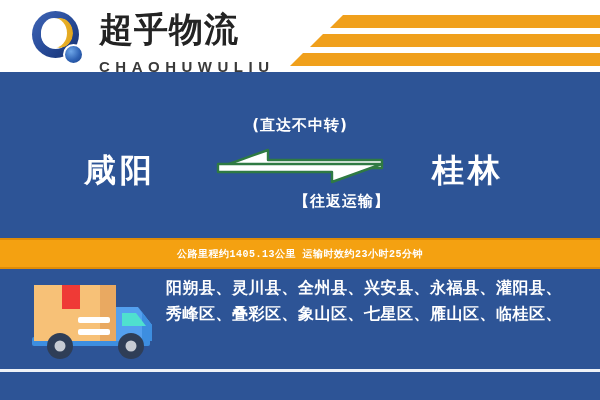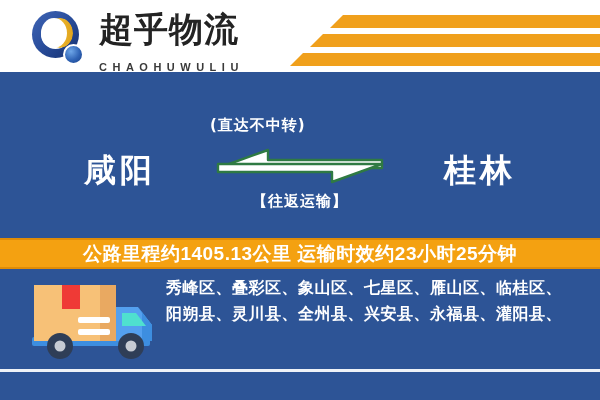--- a/index.html
+++ b/index.html
@@ -21,54 +21,54 @@
     background:linear-gradient(90deg,#f7c53b 0%,#e0a41d 100%);
     clip-path:ellipse(50% 50% at 50% 50%);}
   #logo-crescent-cut{position:absolute;left:9px;top:7px;width:26px;height:30px;border-radius:50%;background:#ffffff;}
   #logo-dot{position:absolute;left:31px;top:33px;width:17px;height:17px;border-radius:50%;
     background:radial-gradient(circle at 35% 32%,#6ea6e8 0%,#2f63b5 55%,#173f86 100%);
     border:2px solid #ffffff;}
 
   #logo-text{position:absolute;left:99px;top:9px;width:170px;}
   #logo-cn{font-family:"DejaVu Sans","Liberation Sans",sans-serif;font-size:34px;font-weight:bold;
     color:#232323;letter-spacing:1px;line-height:40px;white-space:nowrap;}
-  #logo-en{font-size:11px;font-weight:bold;color:#3a3a3a;letter-spacing:5.5px;
+  #logo-en{font-size:15px;font-weight:bold;color:#3a3a3a;letter-spacing:5.5px;
     line-height:14px;margin-top:11px;white-space:nowrap;}
 
   .stripe{position:absolute;height:13px;background:#f0a01c;}
   #stripe-1{top:15px;right:0;width:270px;clip-path:polygon(13px 0,100% 0,100% 100%,0 100%);}
   #stripe-2{top:34px;right:0;width:290px;clip-path:polygon(13px 0,100% 0,100% 100%,0 100%);}
   #stripe-3{top:53px;right:0;width:310px;clip-path:polygon(13px 0,100% 0,100% 100%,0 100%);}
 
   
   #panel{position:absolute;left:0;top:72px;width:600px;height:328px;background:#2d5496;}
 
   
   #route{position:absolute;left:0;top:38px;width:600px;height:120px;}
   .city{position:absolute;top:0;width:200px;height:120px;line-height:120px;
     font-family:"DejaVu Sans","Liberation Sans",sans-serif;
     font-size:32px;font-weight:bold;color:#ffffff;text-align:center;letter-spacing:4px;}
   #city-origin{left:20px;}
-  #city-dest{right:20px;}
+  #city-dest{right:32px;}
 
   #route-mid{position:absolute;left:210px;top:0;width:180px;height:120px;}
-  #tag-direct{position:absolute;left:0;top:6px;width:180px;text-align:left;
+  #tag-direct{position:absolute;left:0;top:6px;width:180px;text-align:center;
     font-family:"DejaVu Sans","Liberation Sans",sans-serif;
     font-size:15px;font-weight:bold;color:#ffffff;letter-spacing:1px;}
   #arrow-wrap{position:absolute;left:0;top:32px;width:180px;height:44px;}
-  #tag-roundtrip{position:absolute;left:0;top:82px;width:180px;text-align:center;
+  #tag-roundtrip{position:absolute;left:0;top:82px;width:180px;text-align:right;
     font-family:"DejaVu Sans","Liberation Sans",sans-serif;
     font-size:15px;font-weight:bold;color:#ffffff;letter-spacing:1px;}
 
   
   #info-bar{position:absolute;left:0;top:166px;width:600px;height:27px;background:#f4a111;
     border-top:2px solid #e08c06;border-bottom:2px solid #e08c06;
     display:flex;align-items:center;justify-content:center;}
-  #info-text{font-family:Liberation Sans, sans-serif;
-    font-size:19px;font-weight:bold;color:#ffffff;white-space:nowrap;letter-spacing:.5px;}
+  #info-text{font-family:Liberation Mono, monospace;
+    font-size:10px;font-weight:bold;color:#ffffff;white-space:nowrap;letter-spacing:.5px;}
 
   
   #truck{position:absolute;left:30px;top:207px;width:126px;height:84px;}
 
   
   #districts{position:absolute;left:166px;top:203px;width:420px;}
   .district-row{font-family:"DejaVu Sans","Liberation Sans",sans-serif;
     font-size:16px;font-weight:bold;color:#ffffff;line-height:26px;white-space:nowrap;letter-spacing:.5px;}
 
   #divider{position:absolute;left:0;top:297px;width:600px;height:3px;background:#eef2f7;}
@@ -143,19 +143,19 @@
         <rect x="48" y="50" width="32" height="6" rx="2" fill="#ffffff"></rect>
 
         <circle cx="30" cy="67" r="13" fill="#2f3e57"></circle>
         <circle cx="30" cy="67" r="5.5" fill="#c7ccd4"></circle>
         <circle cx="101" cy="67" r="13" fill="#2f3e57"></circle>
         <circle cx="101" cy="67" r="5.5" fill="#c7ccd4"></circle>
       </svg>
     </div>
 
     <div id="districts">
+      <div class="district-row">阳朔县、灵川县、全州县、兴安县、永福县、灌阳县、</div>
       <div class="district-row">秀峰区、叠彩区、象山区、七星区、雁山区、临桂区、</div>
-      <div class="district-row">阳朔县、灵川县、全州县、兴安县、永福县、灌阳县、</div>
     </div>
 
     <div id="divider"></div>
   </div>
 </div>
 
 </body></html>

